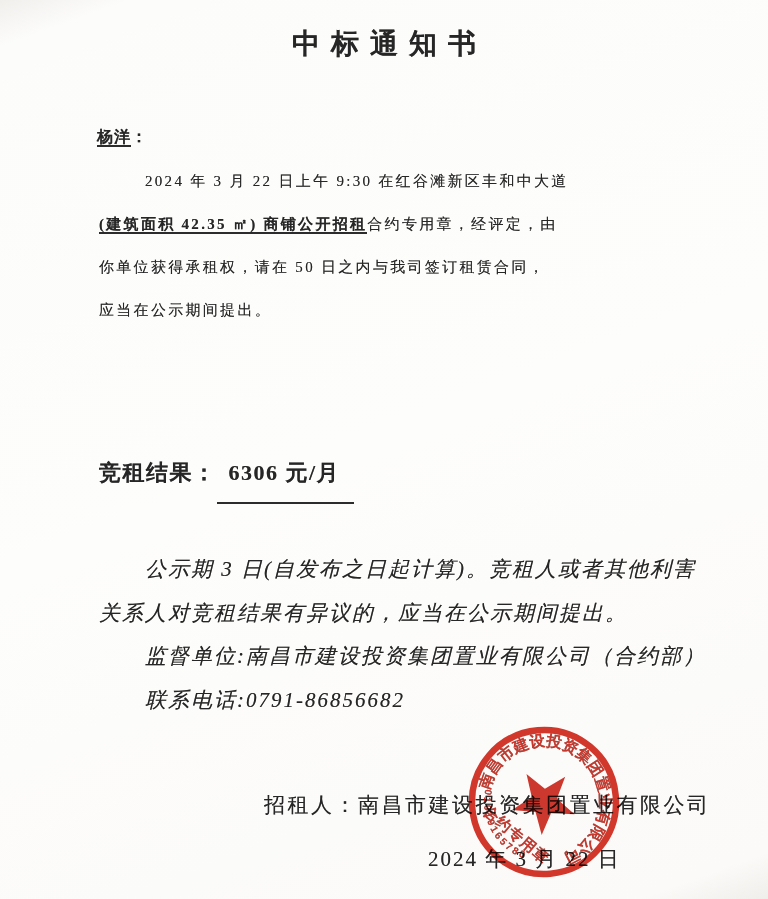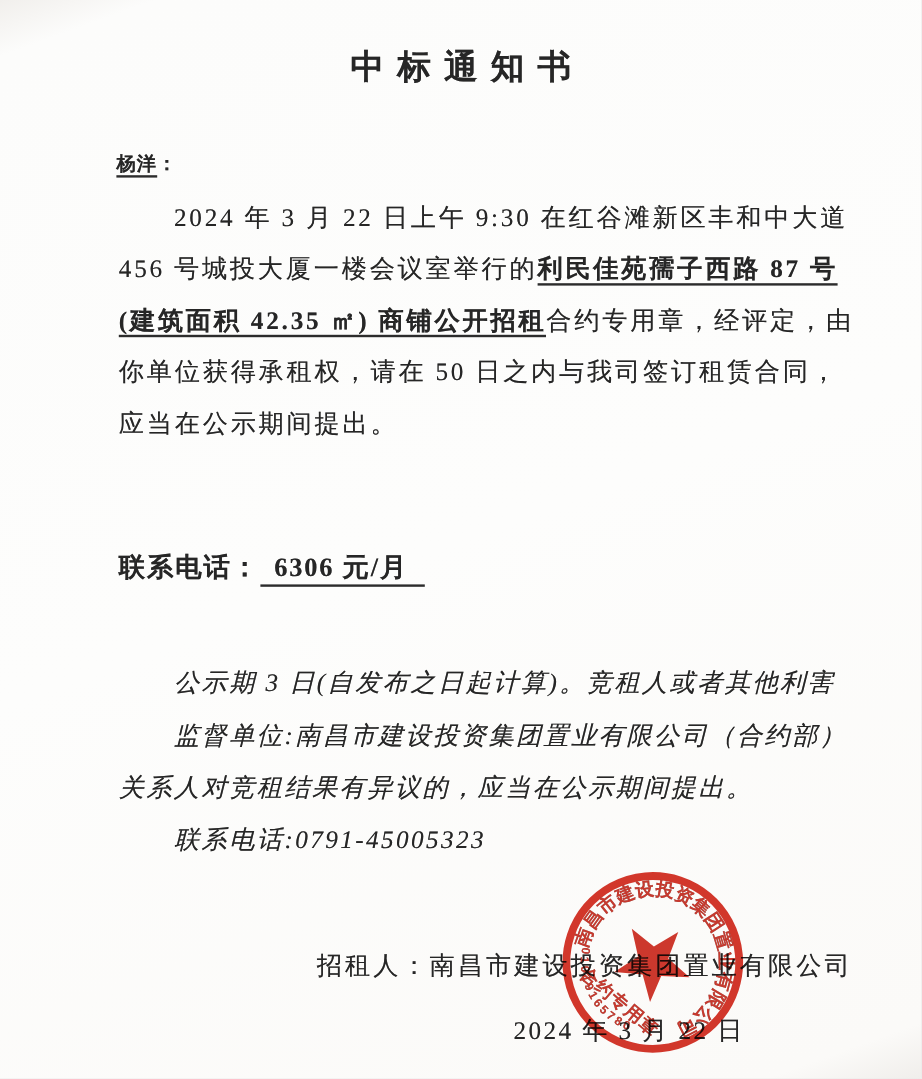--- a/index.html
+++ b/index.html
@@ -4,31 +4,31 @@
 <style>
   html,body{margin:0;padding:0;background:#e8e8e8;}
   .page{
     position:relative;width:768px;height:899px;overflow:hidden;
     background:linear-gradient(160deg,#f1efec 0%,#fcfcfb 4%,#fdfdfc 50%,#fbfaf8 96%,#f0eeeb 100%);
     font-family:"Liberation Serif","DejaVu Serif",serif;
     color:#262626;
     text-shadow:0 0 .5px rgba(50,50,50,.55);
   }
   .title{
-    position:absolute;top:25px;left:0;right:0;margin:12px;
+    position:absolute;top:25px;left:0;right:0;margin:0;
     text-align:center;font-size:28px;font-weight:700;letter-spacing:11px;text-indent:11px;
   }
   .salutation{position:absolute;top:127px;left:97px;font-size:16px;font-weight:700;letter-spacing:1px;}
   .u{border-bottom:2px solid #2c2c2c;}
   .em{font-weight:700;border-bottom:2px solid #2c2c2c;}
-  .bodytext{position:absolute;top:160px;left:99px;font-size:21px;line-height:43px;letter-spacing:2.3px;}
+  .bodytext{position:absolute;top:160px;left:99px;font-size:15px;line-height:43px;letter-spacing:2.3px;}
   .line{white-space:nowrap;}
   .line.indent{text-indent:46px;}
   .result{position:absolute;top:458px;left:99px;font-size:22px;font-weight:700;letter-spacing:1.5px;}
-  .result-value{border-bottom:2.5px solid #2c2c2c;padding:0 14px 2px 12px;}
+  .result-value{border-bottom:2.5px solid #2c2c2c;padding:0 14px 17px 12px;}
   .notice{position:absolute;top:548px;left:99px;font-size:21px;line-height:43.5px;letter-spacing:2px;font-style:italic;}
   .signature{position:absolute;top:791px;left:264px;font-size:21px;letter-spacing:2.5px;white-space:nowrap;}
   .date{position:absolute;top:845px;left:428px;font-size:21px;letter-spacing:2px;white-space:nowrap;}
   .seal{
     position:absolute;left:433px;top:691px;width:222px;height:222px;
     mix-blend-mode:multiply;opacity:.93;
   }
   .seal-arc-text{font-family:"Liberation Sans","DejaVu Sans",sans-serif;font-size:15.5px;font-weight:700;}
   .seal-serial{font-family:"Liberation Sans","DejaVu Sans",sans-serif;font-size:10px;font-weight:700;letter-spacing:2.5px;}
   .seal-inner{font-family:"Liberation Sans","DejaVu Sans",sans-serif;font-size:15px;font-weight:700;letter-spacing:1px;}
@@ -39,35 +39,34 @@
 <div class="page">
 
   <h1 class="title">中标通知书</h1>
 
   <div class="salutation">
     <span class="u">杨洋</span><span>：</span>
   </div>
 
   <div class="bodytext" id="body-lines">
       <div class="line indent"><span>2024 年 3 月 22 日上午 9:30 在红谷滩新区丰和中大道</span></div>
-      <div class="line"><span>456 号城投大厦一楼会议室举行的</span><span class="em">利民佳苑孺子西路 87 号</span></div>
       <div class="line"><span class="em">(建筑面积 42.35 ㎡) 商铺公开招租</span><span>合约专用章，经评定，由</span></div>
       <div class="line"><span>你单位获得承租权，请在 50 日之内与我司签订租赁合同，</span></div>
       <div class="line"><span>应当在公示期间提出。</span></div>
     </div>
 
   <div class="result">
-    <span>联系电话：</span><span class="result-value">6306 元/月</span>
+    <span>竞租结果：</span><span class="result-value">6306 元/月</span>
   </div>
 
   <div class="notice" id="notice-lines">
       <div class="line indent"><span>公示期 3 日(自发布之日起计算)。竞租人或者其他利害</span></div>
+      <div class="line"><span>关系人对竞租结果有异议的，应当在公示期间提出。</span></div>
       <div class="line indent"><span>监督单位:南昌市建设投资集团置业有限公司（合约部）</span></div>
-      <div class="line"><span>关系人对竞租结果有异议的，应当在公示期间提出。</span></div>
-      <div class="line indent"><span>联系电话:0791-45005323</span></div>
+      <div class="line indent"><span>联系电话:0791-86856682</span></div>
     </div>
 
   <div class="signature">
     <span>招租人：</span><span>南昌市建设投资集团置业有限公司</span>
   </div>
 
   <div class="date">2024 年 3 月 22 日</div>
 
   <svg class="seal" viewBox="-111 -111 222 222" aria-hidden="true">
     <g transform="rotate(40)">

